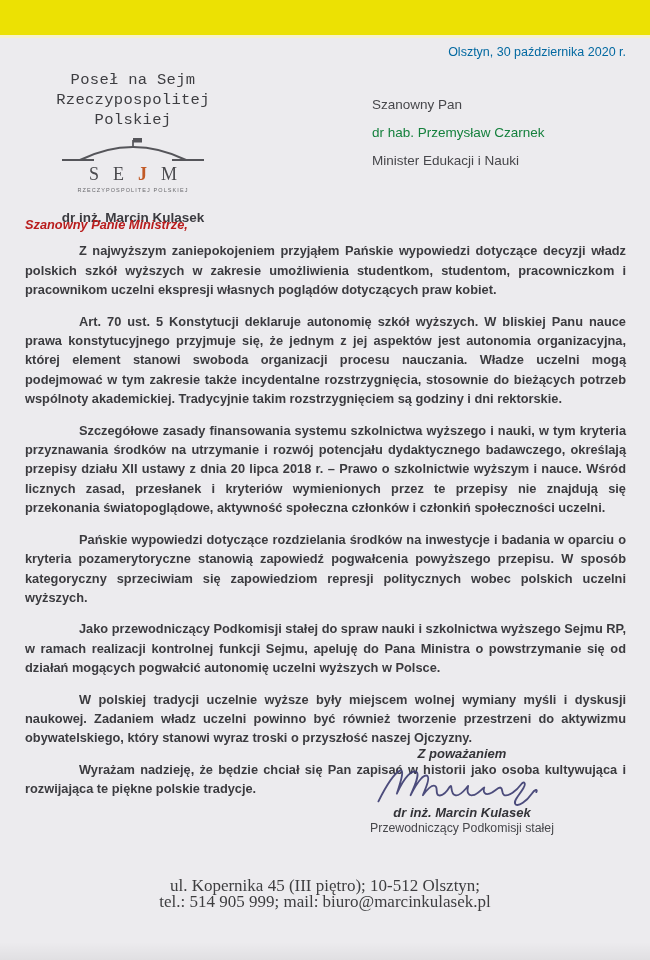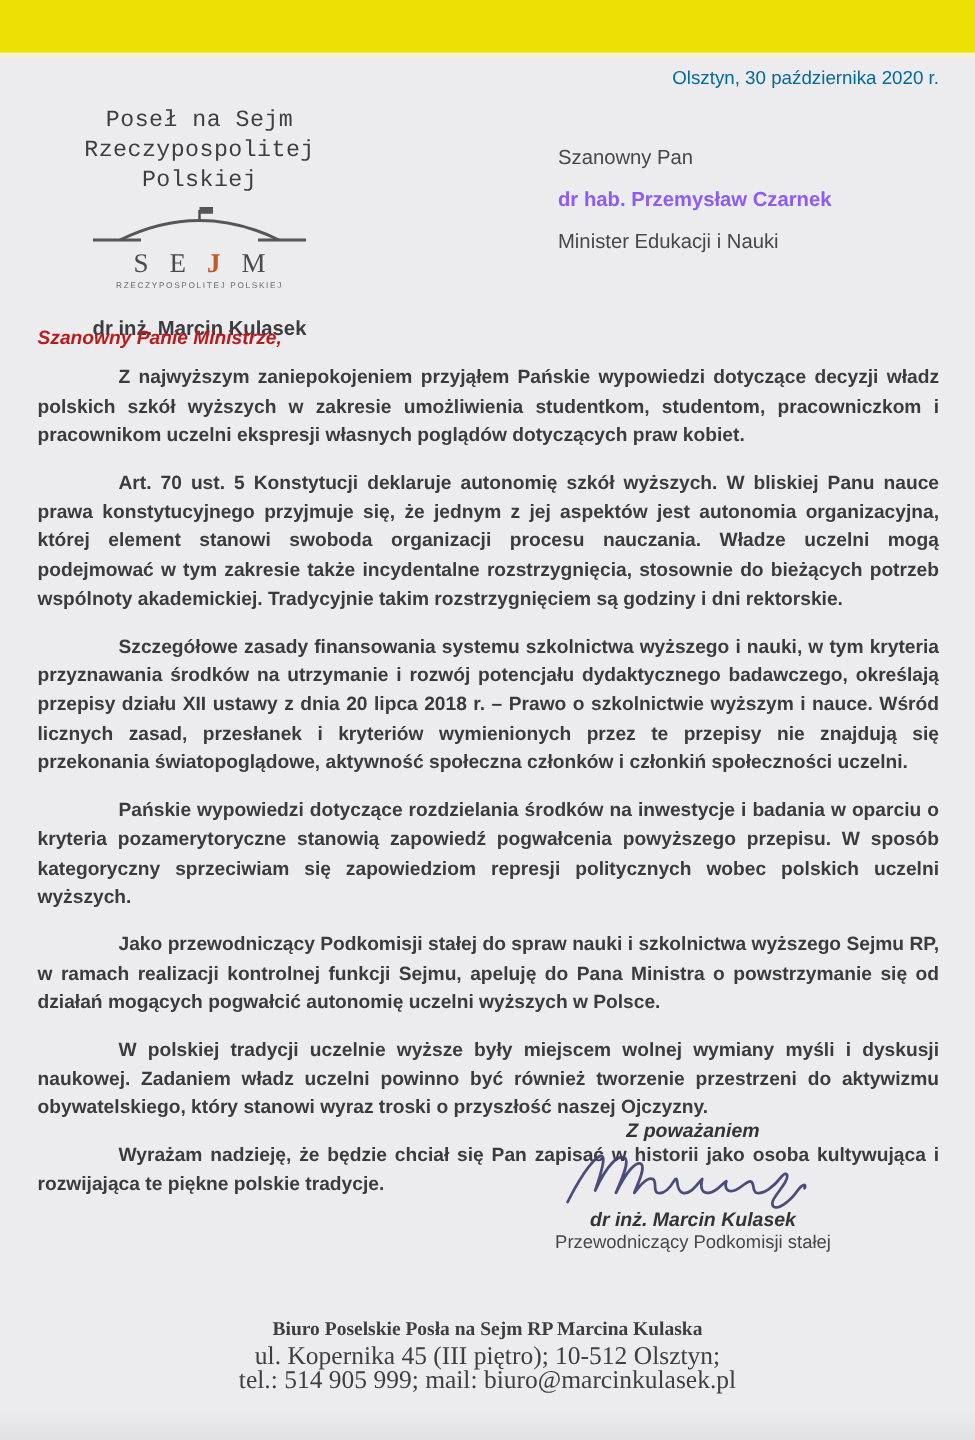--- a/index.html
+++ b/index.html
@@ -39,21 +39,21 @@
     white-space:nowrap;
   }
   .sender-name{
     margin-top:14px;font-size:13.5px;font-weight:bold;color:#3b3b40;
   }
   .recipient-block{
     position:absolute;top:98px;left:372px;
     font-size:13.5px;color:#47474b;
   }
   .recipient-block div{margin-bottom:13px;line-height:1.1;padding:0;height:15px;}
-  .recipient-name{font-weight:bold;color:#8b5cf6;}
+  .recipient-name{font-weight:normal;color:#15803d;}
   
   .letter-body{
     position:absolute;top:215px;left:25px;width:601px;
     font-size:12.8px;line-height:19.4px;text-align:justify;color:#3b3b3f;
   }
   .greeting{font-weight:bold;font-style:italic;margin:0 0 7px 0;color:#b91c1c;}
   .letter-body p{margin:0 0 12px 0;text-indent:54px;font-weight:bold;}
   
   .closing-block{
     position:absolute;top:746px;right:38px;width:300px;text-align:center;
@@ -138,18 +138,17 @@
                C176,44 186,36 192,28 C196,23 199,26 195,33
                C189,43 181,50 185,54 C189,57 199,50 206,40
                C210,34 214,34 212,38" fill="none" stroke="#3e3e72" stroke-width="2.4" stroke-linecap="round" stroke-linejoin="round" opacity="0.92"></path>
     </svg>
   </div>
   <div class="signature-name">dr inż. Marcin Kulasek</div>
   <div class="signature-title">Przewodniczący Podkomisji stałej</div>
 </div>
 
 <div class="footer-block">
-  <div class="footer-line1">Biuro Poselskie Posła na Sejm RP Marcina Kulaska</div>
   <div class="footer-line2">ul. Kopernika 45 (III piętro); 10-512 Olsztyn;</div>
   <div class="footer-line3">tel.: 514 905 999; mail: biuro@marcinkulasek.pl</div>
 </div>
 
 <div class="scan-shade"></div>
 
 </body></html>

